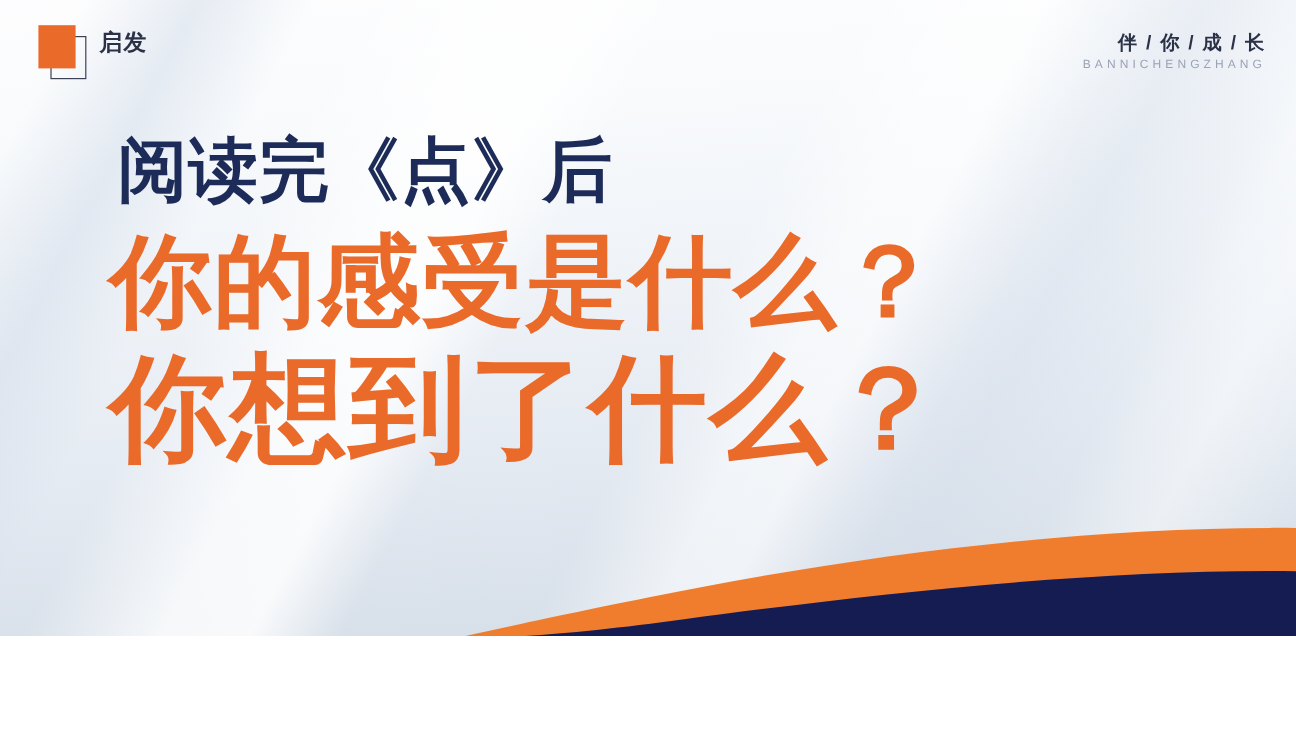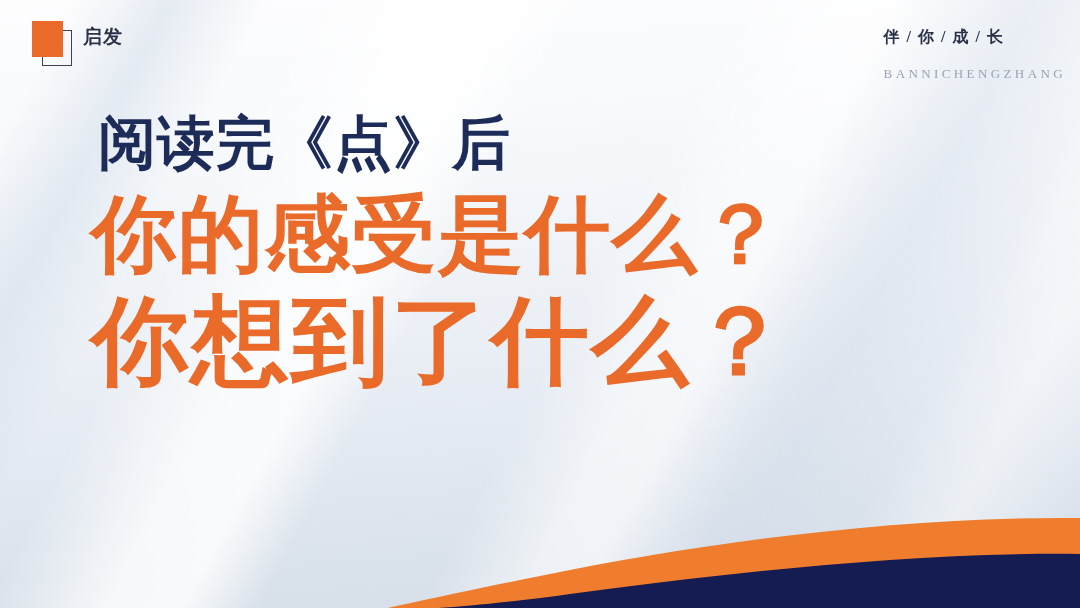--- a/index.html
+++ b/index.html
@@ -3,21 +3,21 @@
 <meta charset="utf-8">
 <style>
   html, body {
     margin: 0;
     padding: 0;
     background: #ffffff;
   }
   #slide {
     position: relative;
     width: 1080px;
-    height: 608px;
+    height: 530px;
     overflow: hidden;
     font-family: "Liberation Sans", "DejaVu Sans", sans-serif;
     background: linear-gradient(176deg, #fdfdfe 0%, #f8fafc 20%, #eef2f7 46%, #e4eaf2 68%, #d9e1ea 88%, #d5dde8 100%);
   }
 
   
   .streaks {
     position: absolute;
     inset: -20%;
     pointer-events: none;
@@ -80,35 +80,35 @@
     top: 27px;
     font-size: 19px;
     font-weight: 700;
     color: #2b3247;
     letter-spacing: 1px;
     line-height: 1;
   }
 
   .tagline {
     position: absolute;
-    right: 14px;
+    right: 25px;
     top: 28px;
-    font-family: Liberation Serif, serif;
+    text-align: right;
   }
   .tagline-cn {
     font-size: 16px;
     font-weight: 600;
     color: #2b3247;
     letter-spacing: 1.5px;
     line-height: 1.1;
     white-space: nowrap;
   }
   .tagline-en {
-    margin-top: 21px;
-    font-size: 13px;
+    margin-top: 3px;
+    font-size: 10px;
     color: #9aa2b4;
     letter-spacing: 3.4px;
     line-height: 1.1;
     white-space: nowrap;
   }
 
   
   .headline {
     position: absolute;
     left: 86px;

